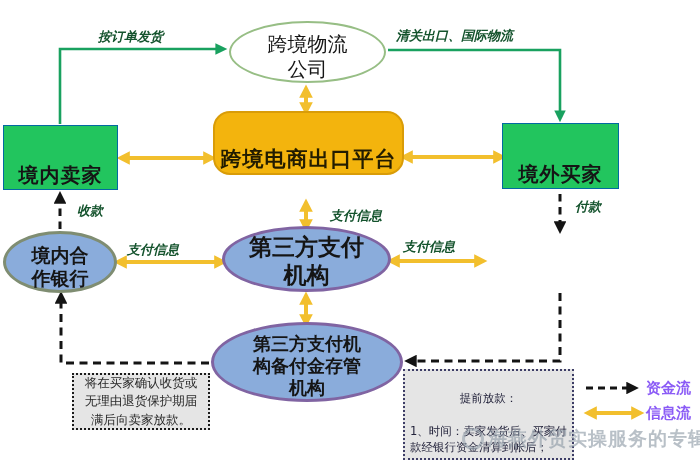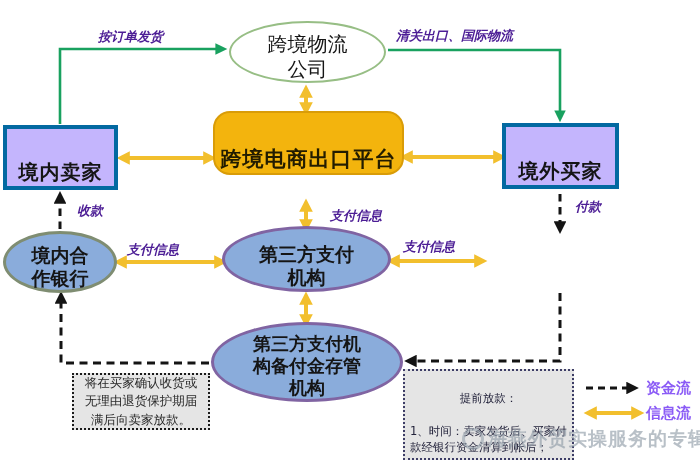--- a/index.html
+++ b/index.html
@@ -7,32 +7,32 @@
   body { font-family: "DejaVu Sans", "Liberation Sans", sans-serif; }
   #stage {
     position: relative; width: 700px; height: 470px;
     background: #ffffff; overflow: hidden;
   }
   #arrows { position: absolute; left: 0; top: 0; z-index: 1; }
 
   .node { position: absolute; z-index: 2; display: flex; align-items: flex-end; justify-content: center;
           text-align: center; color: #151515; white-space: pre-line; }
 
-  .rect-node { background: #c4b5fd; border: 4px solid #0369a1; }
+  .rect-node { background: #22c55e; border: 1px solid #0369a1; }
   .platform-node { background: #f3b40d; border: 2px solid #d99c08; border-radius: 17px;
                    font-size: 21px; font-weight: 700; color: #221c00; letter-spacing: 1px; }
   .rect-node { font-size: 20px; font-weight: 600; letter-spacing: 1px; }
 
   .ellipse-node { border-radius: 50%; background: #8aacdb; font-weight: 600; line-height: 1.22; }
   .ellipse-white { background: #ffffff; border: 2.5px solid #97be85; font-size: 19px; font-weight: 500; }
   .border-olive  { border: 3px solid #7f8d72; }
   .border-purple { border: 3px solid #8064a2; }
 
   .edge-label { position: absolute; z-index: 3; font-family: "DejaVu Serif", "Liberation Serif", serif;
-                font-style: italic; font-weight: 700; font-size: 13px; color: #4c1d95;
+                font-style: italic; font-weight: 700; font-size: 13px; color: #14532d;
                 white-space: nowrap; text-align: right; }
 
   .note-box { position: absolute; z-index: 3; background: #e5e5e5; color: #2a2a2a;
               white-space: pre-line; }
   #note-left { border: 2px dotted #1a1a1a; font-size: 12.5px; line-height: 1.45;
                display: flex; align-items: center; justify-content: center; text-align: center; }
   #note-right { border: 2px dotted #3d3d66; font-size: 11.5px; line-height: 1.42;
                 color: #22223a; padding: 3px 5px 2px 5px; }
   #note-right .nr-title { text-align: center; }
 
@@ -88,21 +88,21 @@
 
   <div class="node platform-node" style="left:213px; top:111px; width:191px; height:64px;"><span>跨境电商出口平台</span></div>
 
   <div class="node rect-node" style="left:3px; top:125px; width:115px; height:65px;"><span>境内卖家</span></div>
 
   <div class="node rect-node" style="left:502px; top:123px; width:117px; height:66px;"><span>境外买家</span></div>
 
   <div class="node ellipse-node border-olive" style="left:3px; top:231px; width:114px; height:62px; font-size:19px;"><span>境内合
 作银行</span></div>
 
-  <div class="node ellipse-node border-purple" style="left:222px; top:226px; width:169px; height:66px; font-size:19px;"><span>第三方支付
+  <div class="node ellipse-node border-purple" style="left:222px; top:226px; width:169px; height:66px; font-size:23px;"><span>第三方支付
 机构</span></div>
 
 
   <div class="node ellipse-node border-purple" style="left:211px; top:322px; width:192px; height:80px; font-size:18px;"><span>第三方支付机
 构备付金存管
 机构</span></div>
 
   <div class="edge-label" style="left:98px;  top:28px;">按订单发货</div>
   <div class="edge-label" style="left:396px; top:27px;">清关出口、国际物流</div>
   <div class="edge-label" style="left:77px;  top:202px;">收款</div>

